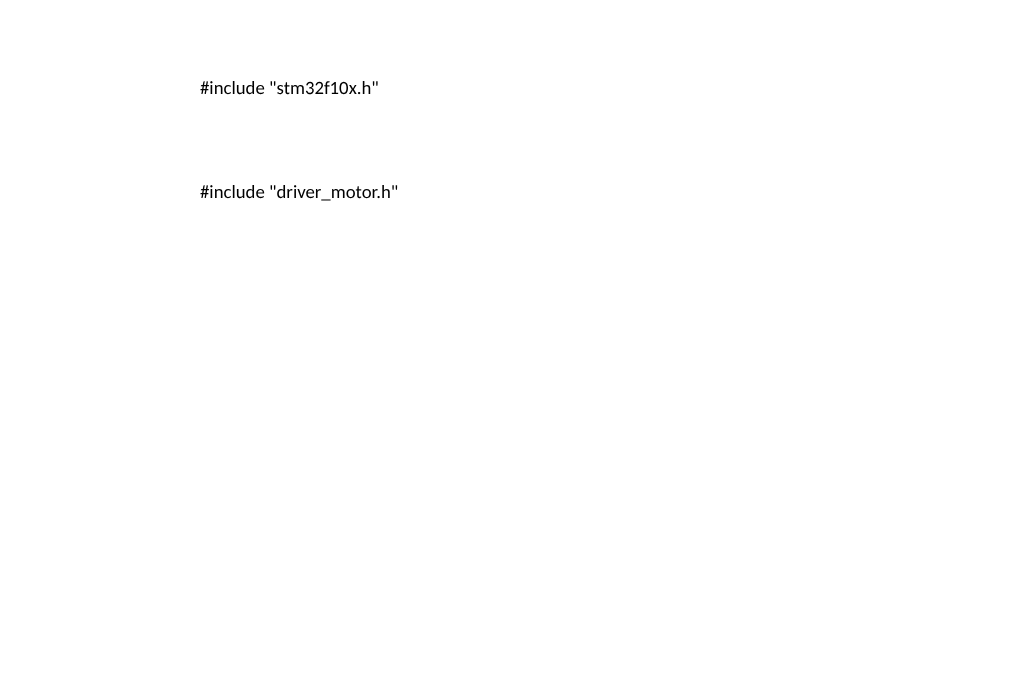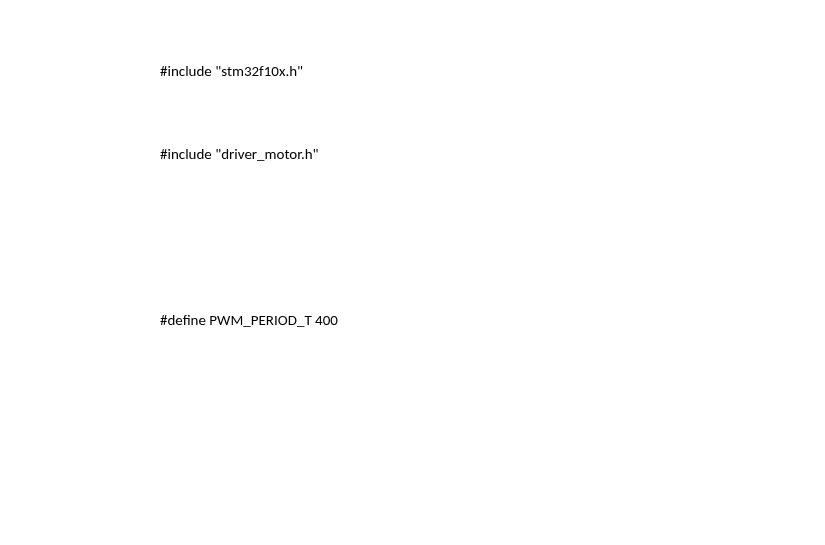--- a/index.html
+++ b/index.html
@@ -32,21 +32,20 @@
       height: 1.85em;
     }
   </style>
 </head>
 <body>
 
 <div class="code-block">
   <span class="line">#include "stm32f10x.h"</span>
   <span class="line">#include "driver_motor.h"</span>
   <span class="line blank"></span>
-  <span class="line">#define PWM_PERIOD_T 400</span>
   <span class="line blank"></span>
   <span class="line blank"></span>
   
   
   
   
   
   
   
   

